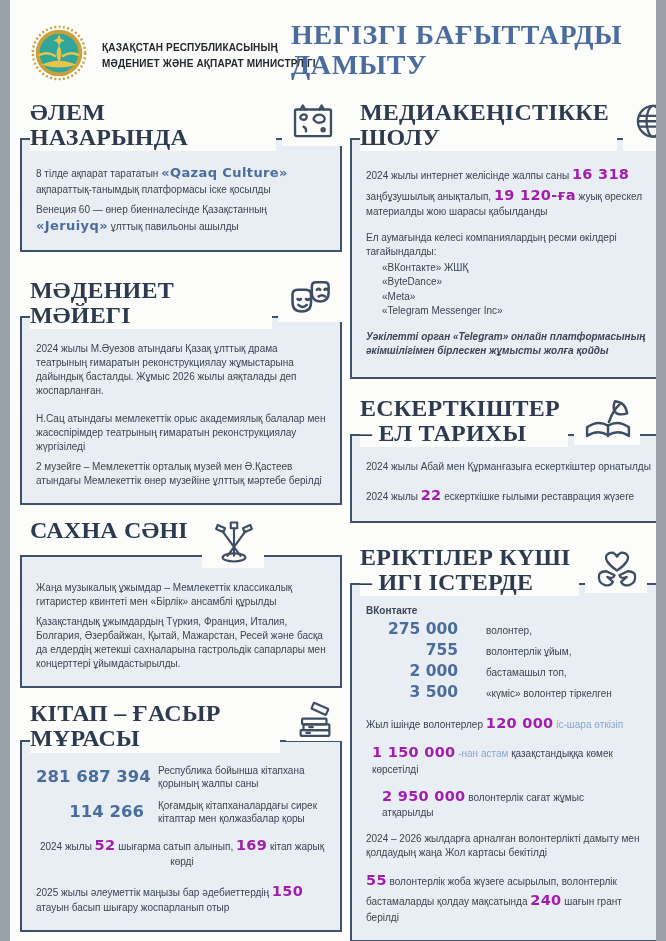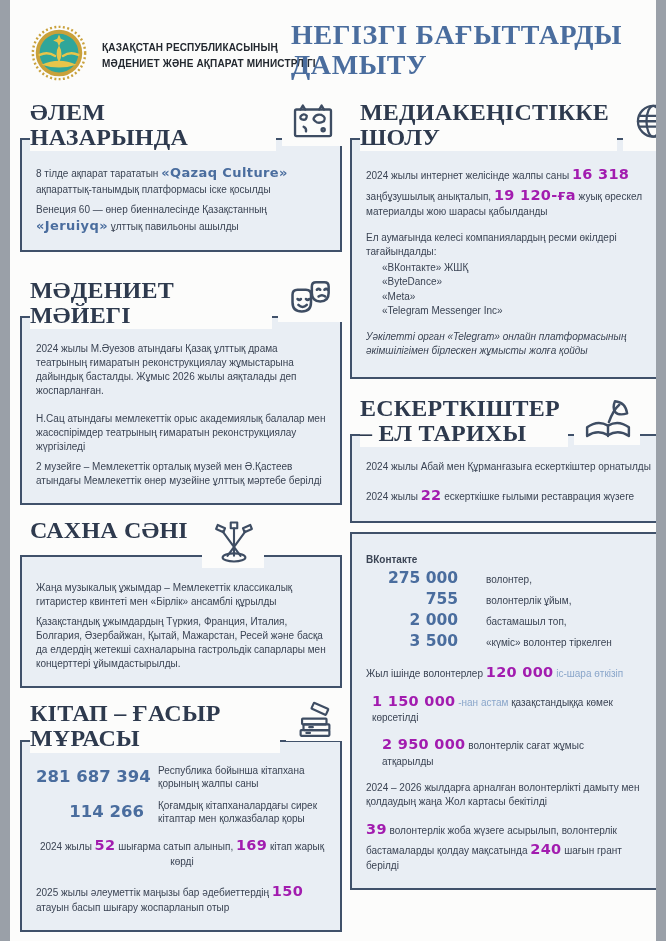--- a/index.html
+++ b/index.html
@@ -42,21 +42,21 @@
     border: 2px solid #40516a; background: #e9eef4;
     padding: 18px 12px 9px 14px;
   }
   .mb-lg { margin-bottom: 26px; } .mb-md { margin-bottom: 17px; } .mb-sm { margin-bottom: 13px; }
   
   .para { margin: 6px 0; font-size: 10px; line-height: 1.4; }
   .k-t { }
   .k-num  { font-family: "DejaVu Sans", sans-serif; font-size: 14.5px; font-weight: 600; color: #a21caf; letter-spacing: .3px; }
   .k-accent { font-family: "DejaVu Sans", sans-serif; font-size: 13px; font-weight: 600; color: #4a6d9e; letter-spacing: .4px; }
   .k-light { color: #8aa6ca; }
-  .note { font-weight: 400; font-style: italic; margin-top: 11px; font-size: 10px; line-height: 1.4; }
+  .note { font-weight: 700; font-style: italic; margin-top: 11px; font-size: 10px; line-height: 1.4; }
   .bold-label { font-weight: 700; font-size: 10px; margin: 2px 0 4px; }
   .companies { margin: 1px 0 2px 16px; font-size: 10px; line-height: 1.45; }
   .companies div { margin: 0; }
   
   .vstats { display: grid; grid-template-columns: 92px 1fr; column-gap: 28px; row-gap: 3px; align-items: baseline; margin: 4px 0 12px; }
   .vstats .val, .bstats .val, .kstats .val {
     text-align: right; white-space: nowrap;
     font-family: "DejaVu Sans", sans-serif; font-weight: 600; color: #4a6d9e;
   }
   .vstats .val { font-size: 15.5px; }
@@ -219,34 +219,47 @@
           </svg>
         </span>
       </div>
       <div class="sec-box">
         <p class="para">2024 жылы Абай мен Құрманғазыға ескерткіштер орнатылды</p>
         <p class="para" style="margin-top:11px"><span class="k-t">2024 жылы </span><span class="k-num">22</span><span class="k-t"> ескерткішке ғылыми реставрация жүзеге</span></p>
       </div>
     </section>
 
     <section class="sec mb-md">
+      <div class="sec-head">
+        <h2 class="sec-title">
+          <span>ЕРІКТІЛЕР КҮШІ</span><br>
+          <span>– ИГІ ІСТЕРДЕ</span>
+        </h2>
+        <span class="sec-icon">
+          <svg viewBox="0 0 64 56" width="52" height="46" fill="none" stroke="currentColor" stroke-width="2.8" stroke-linecap="round" stroke-linejoin="round">
+            <path d="M32 14 q4 -7 10 -4 q6 3 2 10 q-4 6 -12 11 q-8 -5 -12 -11 q-4 -7 2 -10 q6 -3 10 4 z"></path>
+            <path d="M10 36 q-2 10 7 13 q7 2 10 -4 l-7 -6 q7 3 9 -2 l-10 -5 q-7 0 -9 4 z"></path>
+            <path d="M54 36 q2 10 -7 13 q-7 2 -10 -4 l7 -6 q-7 3 -9 -2 l10 -5 q7 0 9 4 z"></path>
+          </svg>
+        </span>
+      </div>
       <div class="sec-box">
         <div class="bold-label">ВКонтакте</div>
         <div class="vstats">
           <span class="val">275 000</span>
           <span class="lbl">волонтер,</span>
           <span class="val">755</span>
           <span class="lbl">волонтерлік ұйым,</span>
           <span class="val">2 000</span>
           <span class="lbl">бастамашыл топ,</span>
           <span class="val">3 500</span>
           <span class="lbl">«күміс» волонтер тіркелген</span>
         </div>
         <p class="para" style="margin:9px 0"><span class="k-t">Жыл ішінде волонтерлер </span><span class="k-num">120 000</span><span class="k-light"> іс-шара өткізіп</span></p>
         <p class="para" style="margin:9px 0 9px 6px"><span class="k-num">1 150 000</span><span class="k-light"> -нан астам</span><span class="k-t"> қазақстандыққа көмек көрсетілді</span></p>
         <p class="para" style="margin:9px 16px"><span class="k-num">2 950 000</span><span class="k-t"> волонтерлік сағат жұмыс атқарылды</span></p>
         <p class="para" style="margin-top:12px">2024 – 2026 жылдарға арналған волонтерлікті дамыту мен қолдаудың жаңа Жол картасы бекітілді</p>
-        <p class="para" style="margin-top:10px"><span class="k-num">39</span><span class="k-t"> волонтерлік жоба жүзеге асырылып, волонтерлік бастамаларды қолдау мақсатында </span><span class="k-num">240</span><span class="k-t"> шағын грант берілді</span></p>
+        <p class="para" style="margin-top:10px"><span class="k-num">55</span><span class="k-t"> волонтерлік жоба жүзеге асырылып, волонтерлік бастамаларды қолдау мақсатында </span><span class="k-num">240</span><span class="k-t"> шағын грант берілді</span></p>
       </div>
     </section>
 
   </div>
 </div>
 
 </body></html>

